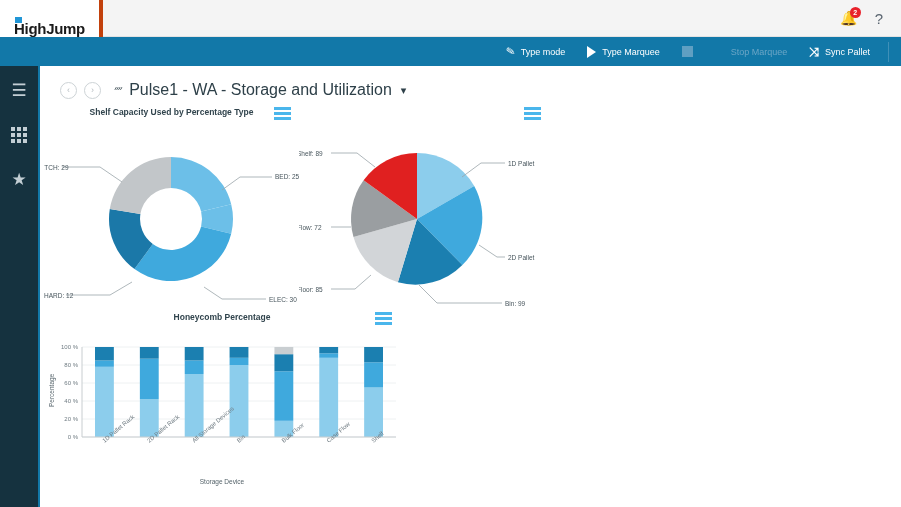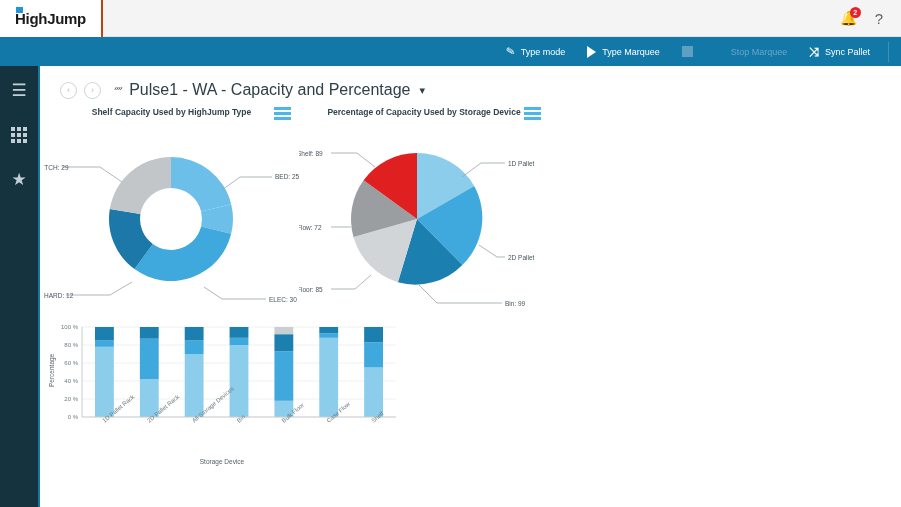--- a/index.html
+++ b/index.html
@@ -13,22 +13,22 @@
 
   
   .header {
     height: 37px; background: #f4f4f4;
     display: flex; align-items: center;
     border-bottom: 1px solid #e2e2e2;
     position: relative;
   }
   .logo-box {
     width: 103px; height: 37px; background: #ffffff;
-    display: flex; align-items: center; justify-content: center;
-    border-right: 2px solid #c2410c;
+    display: flex; align-items: flex-end; justify-content: center;
+    border-right: 4px solid #c2410c;
   }
   .logo-text {
     font-size: 15px; font-weight: bold; color: #1b1b1b;
     letter-spacing: -0.3px; position: relative;
   }
   .logo-text::before {
     content: ""; position: absolute; left: 1px; top: -3px;
     width: 7px; height: 6px; background: #2196d6;
   }
   .header-right {
@@ -203,29 +203,29 @@
     </span>
     <span class="side-icon">★</span>
   </div>
 
   <div class="content">
 
     <div class="title-row">
       <span class="nav-circ">‹</span>
       <span class="nav-circ">›</span>
       <span class="link-ic">⁗</span>
-      <span class="page-title">Pulse1 - WA - Capacity and Percentage</span>
+      <span class="page-title">Pulse1 - WA - Storage and Utilization</span>
       <span class="caret-down">▾</span>
     </div>
 
     <div class="charts">
 
       <div class="card c-donut">
         <div class="card-head">
-          <span class="card-title">Shelf Capacity Used by HighJump Type</span>
+          <span class="card-title">Shelf Capacity Used by Percentage Type</span>
           <span class="burger">
               <i></i>
               <i></i>
               <i></i>
             </span>
         </div>
         <div class="plot">
           <svg width="255" height="185" viewBox="0 0 255 185">
             <g transform="translate(127,92)">
 
@@ -246,21 +246,20 @@
             <polyline class="leader" points="88,155 66,168 22,168"></polyline>
             <text class="lbl-txt" x="0" y="171">HARD: 12</text>
             <polyline class="leader" points="78,55 56,40 18,40"></polyline>
             <text class="lbl-txt" x="-4" y="43">KTCH: 29</text>
           </svg>
         </div>
       </div>
 
       <div class="card c-pie">
         <div class="card-head">
-          <span class="card-title">Percentage of Capacity Used by Storage Device</span>
           <span class="burger">
               <i></i>
               <i></i>
               <i></i>
             </span>
         </div>
         <div class="plot">
           <svg width="250" height="185" viewBox="0 0 250 185">
             <g transform="translate(118,92)">
               <path d="M 0 0 L 0 -66 A 66 66 0 0 1 57.2 -33 Z" fill="#8ccdec"></path>
@@ -280,20 +279,28 @@
             <text class="lbl-txt" x="-2" y="165">Floor: 85</text>
             <polyline class="leader" points="52,100 38,100 32,100"></polyline>
             <text class="lbl-txt" x="-2" y="103">Flow: 72</text>
             <polyline class="leader" points="76,40 58,26 32,26"></polyline>
             <text class="lbl-txt" x="-2" y="29">Shelf: 89</text>
           </svg>
         </div>
       </div>
 
       <div class="card c-honey">
+        <div class="card-head">
+          <span class="card-title">Honeycomb Percentage</span>
+          <span class="burger">
+              <i></i>
+              <i></i>
+              <i></i>
+            </span>
+        </div>
         <div class="plot">
           <svg width="356" height="165" viewBox="0 0 356 165">
             <g id="honey-grid">
                 <line x1="38" y1="105" x2="352" y2="105" class="grid-line"></line>
                 <line x1="38" y1="87" x2="352" y2="87" class="grid-line"></line>
                 <line x1="38" y1="69" x2="352" y2="69" class="grid-line"></line>
                 <line x1="38" y1="51" x2="352" y2="51" class="grid-line"></line>
                 <line x1="38" y1="33" x2="352" y2="33" class="grid-line"></line>
                 <line x1="38" y1="15" x2="352" y2="15" class="grid-line"></line>
               </g>

